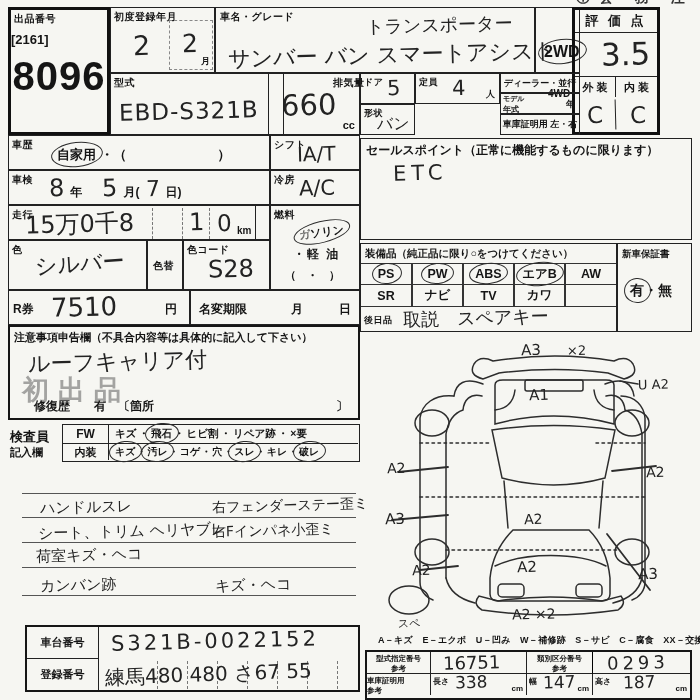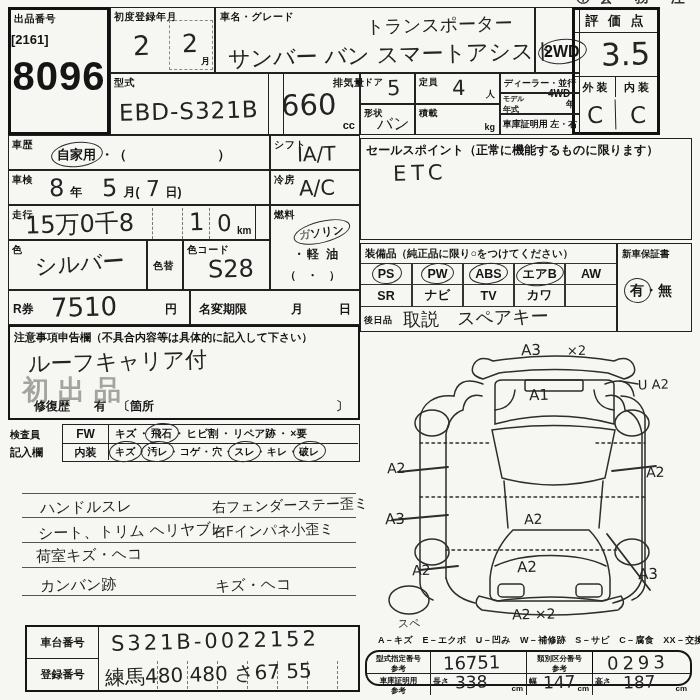--- a/index.html
+++ b/index.html
@@ -80,24 +80,20 @@
   </div>
   <div class="c bx" style="left:415px;top:73px;width:85px;height:31px;">
     <div class="c lb" style="left:3px;top:2px;font-size:9px;">定員</div>
     <div class="c hw" style="left:36px;top:2px;font-size:21px;">4</div>
     <div class="c pr" style="right:4px;bottom:2px;font-size:9px;">人</div>
   </div>
   <div class="c bx" style="left:360px;top:104px;width:55px;height:31px;">
     <div class="c lb" style="left:3px;top:2px;font-size:9px;">形状</div>
     <div class="c hw" style="left:16px;top:9px;font-size:16px;">バン</div>
   </div>
-  <div class="c bx" style="left:415px;top:104px;width:85px;height:31px;">
-    <div class="c lb" style="left:3px;top:2px;font-size:9px;">積載</div>
-    <div class="c pr" style="right:4px;bottom:2px;font-size:9px;">kg</div>
-  </div>
 
   <div class="c bx ctr" style="left:500px;top:73px;width:80px;height:20px;font-size:9px;font-weight:bold;">ディーラー・並行</div>
   <div class="c bx" style="left:500px;top:93px;width:80px;height:21px;">
     <div class="c pr" style="left:2px;top:1px;font-size:7px;line-height:7px;">モデル</div>
     <div class="c pr" style="left:2px;top:10px;font-size:8px;">年式</div>
     <div class="c pr" style="right:4px;bottom:2px;font-size:9px;">年</div>
   </div>
   <div class="c bx ctr" style="left:500px;top:114px;width:80px;height:21px;font-size:9px;font-weight:bold;">車庫証明用 左・右</div>
 
   <div class="c bx" style="left:8px;top:135px;width:262px;height:35px;">
@@ -170,21 +166,21 @@
   </div>
 
   <div class="c bx2" style="left:8px;top:325px;width:352px;height:95px;">
     <div class="c pr" style="left:4px;top:3px;font-size:11px;">注意事項申告欄（不具合内容等は具体的に記入して下さい）</div>
     <div class="c hw" style="left:18px;top:20px;font-size:22px;">ルーフキャリア付</div>
     <div class="c stamp" style="left:12px;top:45px;font-size:27px;">初出品</div>
     <div class="c pr" style="left:24px;bottom:3px;font-size:12px;">修復歴　　有　〔箇所</div>
     <div class="c pr" style="right:10px;bottom:3px;font-size:12px;">〕</div>
   </div>
 
-  <div class="c pr" style="left:10px;top:428px;font-size:10px;">検査員</div>
+  <div class="c pr" style="left:10px;top:428px;font-size:13px;">検査員</div>
   <div class="c pr" style="left:10px;top:445px;font-size:11px;">記入欄</div>
   <div class="c bx" style="left:62px;top:424px;width:298px;height:38px;">
     <div class="c" style="left:0;top:0;width:46px;height:19px;border-right:1.4px solid #222;border-bottom:1.4px solid #222;">
       <span class="pr ctr" style="display:flex;height:100%;font-size:12px;">FW</span>
     </div>
     <div class="c" style="left:46px;top:0;width:249px;height:19px;border-bottom:1.4px solid #222;display:flex;align-items:center;gap:2px;padding-left:6px;font-size:10.5px;font-weight:bold;">
       <span>キズ</span>
         <span>・</span>
       <span class="circled">飛石</span>
         <span>・</span>
@@ -355,36 +351,36 @@
     <div class="dashv c" style="left:130px;top:34px;height:28px;"></div>
     <div class="dashv c" style="left:160px;top:34px;height:28px;"></div>
     <div class="dashv c" style="left:190px;top:34px;height:28px;"></div>
     <div class="dashv c" style="left:220px;top:34px;height:28px;"></div>
     <div class="dashv c" style="left:250px;top:34px;height:28px;"></div>
     <div class="dashv c" style="left:280px;top:34px;height:28px;"></div>
     <div class="dashv c" style="left:310px;top:34px;height:28px;"></div>
     <div class="c hw" style="left:78px;top:34px;font-size:20px;transform:rotate(-2deg);">練馬480 480 さ67 55</div>
   </div>
 
-  <div class="c bx2" style="left:365px;top:650px;width:327px;height:36px;border-radius:14px;">
+  <div class="c bx2" style="left:365px;top:650px;width:327px;height:50px;">
     <div class="c" style="left:0;top:0;width:64px;height:22px;border-right:1px solid #222;border-bottom:1px solid #222;text-align:center;">
       <div class="pr" style="font-size:7.5px;margin-top:2px;">型式指定番号</div>
       <div class="pr" style="font-size:7.5px;">参考</div>
     </div>
     <div class="c" style="left:64px;top:0;width:96px;height:22px;border-right:1px solid #222;border-bottom:1px solid #222;">
       <span class="hw" style="font-size:18px;margin-left:12px;display:inline-block;">16751</span>
     </div>
     <div class="c" style="left:160px;top:0;width:66px;height:22px;border-right:1px solid #000000;border-bottom:1px solid #222;text-align:center;">
       <div class="pr" style="font-size:7.5px;margin-top:2px;">類別区分番号</div>
       <div class="pr" style="font-size:7.5px;">参考</div>
     </div>
     <div class="c" style="left:226px;top:0;width:97px;height:22px;border-bottom:1px solid #222;">
       <span class="hw" style="font-size:18px;margin-left:14px;letter-spacing:4px;display:inline-block;">0293</span>
     </div>
-    <div class="c" style="left:0;top:22px;width:64px;height:21px;border-right:1px solid #222;text-align:center;">
+    <div class="c" style="left:0;top:22px;width:64px;height:21px;border-right:1px solid #222;">
       <div class="pr" style="font-size:7.5px;margin-top:2px;">車庫証明用</div>
       <div class="pr" style="font-size:7.5px;">参考</div>
     </div>
     <div class="c" style="left:64px;top:22px;width:96px;height:21px;border-right:1px solid #222;">
       <span class="pr c" style="left:2px;top:2px;font-size:8px;">長さ</span>
       <span class="hw c" style="left:24px;top:-2px;font-size:17px;">338</span>
       <span class="pr c" style="right:3px;bottom:2px;font-size:8px;">cm</span>
     </div>
     <div class="c" style="left:160px;top:22px;width:66px;height:21px;border-right:1px solid #222;">
       <span class="pr c" style="left:2px;top:2px;font-size:8px;">幅</span>

